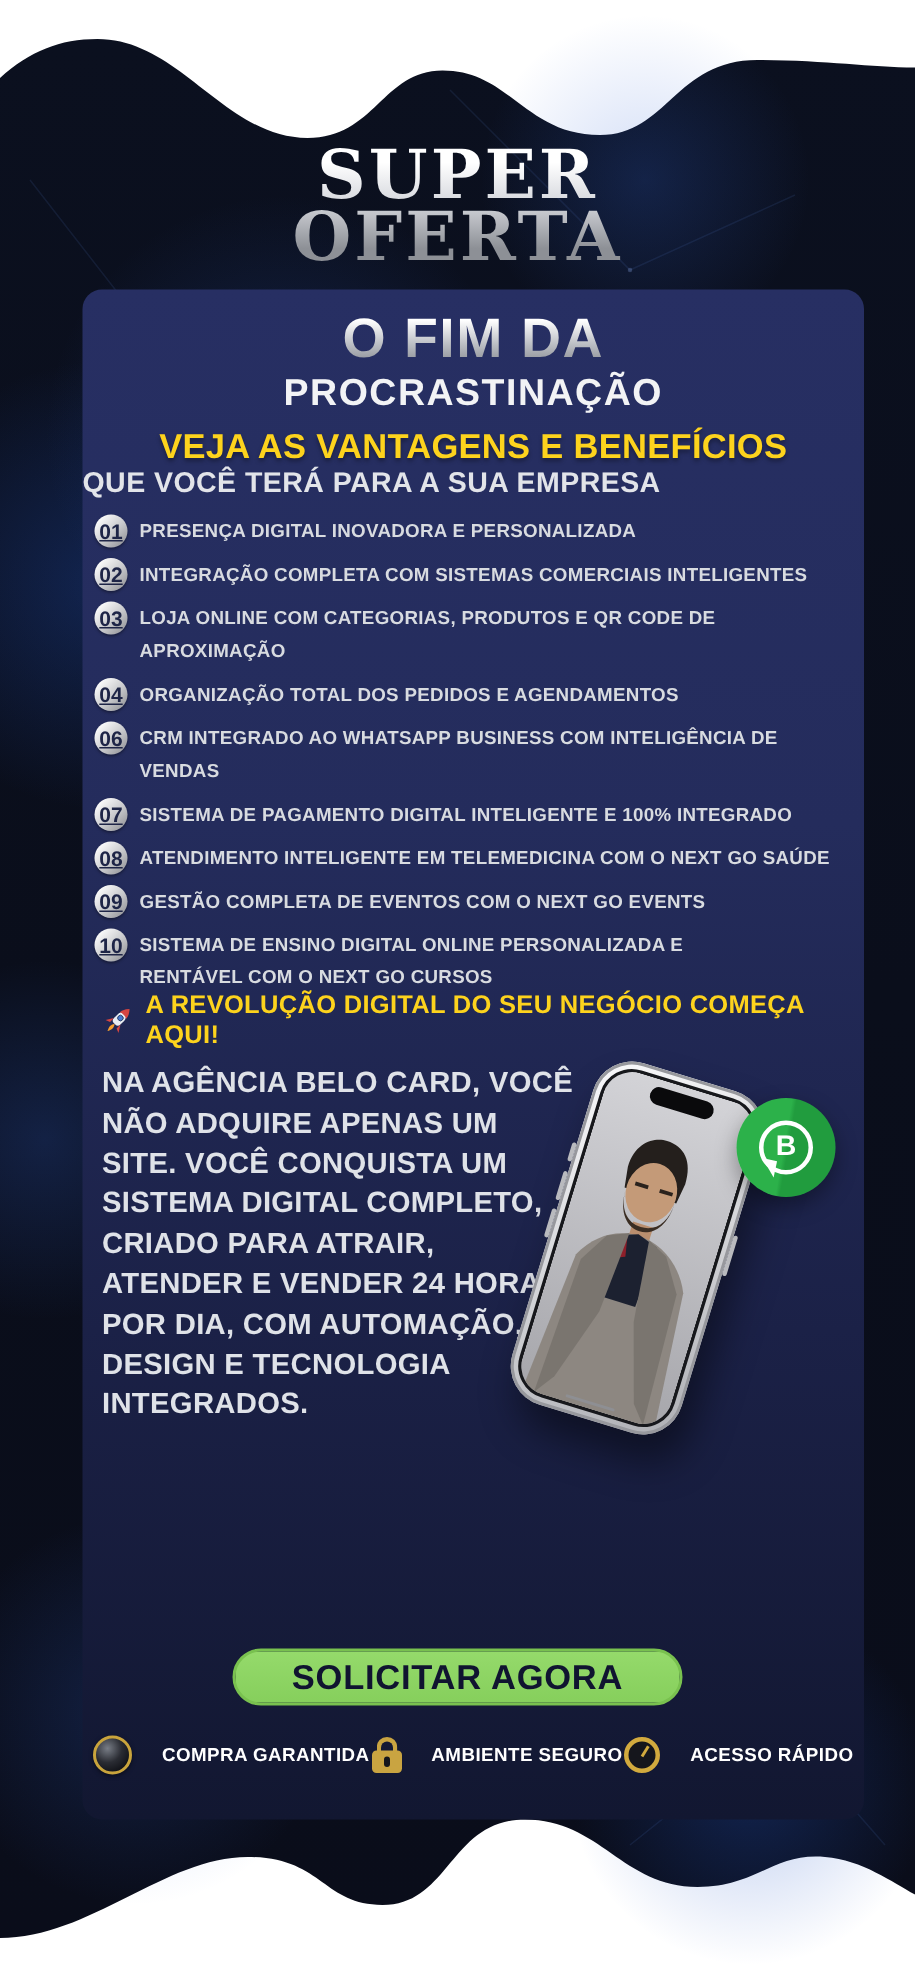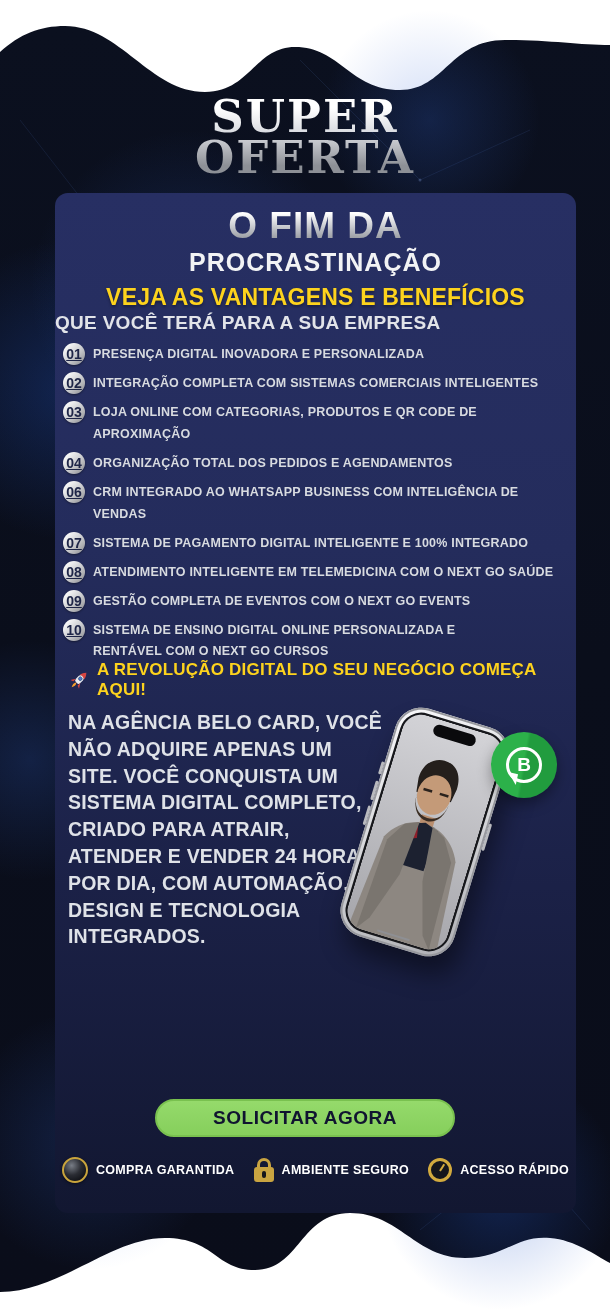--- a/index.html
+++ b/index.html
@@ -120,29 +120,29 @@
     font-weight:bold; font-size:21.5px; line-height:33.5px; color:#f6ce1b; letter-spacing:0.2px;
   }
   .pointer-glyph { font-size:24px; margin-right:4px; }
 
   .cta-button {
     position:absolute; top:906px; left:100px; width:300px; height:38px;
     border-radius:19px; border:2px solid #79c14f;
     background:linear-gradient(180deg,#95da6b 0%,#86cf5c 100%);
     display:flex; align-items:center; justify-content:center;
     font-family:"Liberation Sans", sans-serif;
-    font-weight:bold; font-size:19px; color:#101430; letter-spacing:0.5px; cursor:pointer;
+    font-weight:bold; font-size:23px; color:#101430; letter-spacing:0.5px; cursor:pointer;
   }
 
   
   .trust-row {
     position:absolute; top:957px; left:7px; right:7px; height:40px;
     display:flex; align-items:center; justify-content:space-between;
   }
-  .trust-item { display:flex; align-items:center; gap:8px; }
+  .trust-item { display:flex; align-items:center; gap:20px; }
   .trust-label { font-weight:bold; font-size:12.5px; color:#ffffff; letter-spacing:0.3px; }
 
   .seal-icon {
     width:26px; height:26px; border-radius:50%;
     background:radial-gradient(circle at 35% 30%, #787d86 0%, #2a2c33 45%, #101117 80%);
     border:2px solid #c9a43c; box-shadow:0 1px 3px rgba(0,0,0,0.5);
   }
   .lock-icon { position:relative; width:20px; height:24px; }
   .lock-body {
     position:absolute; bottom:0; left:0; width:20px; height:15px;

